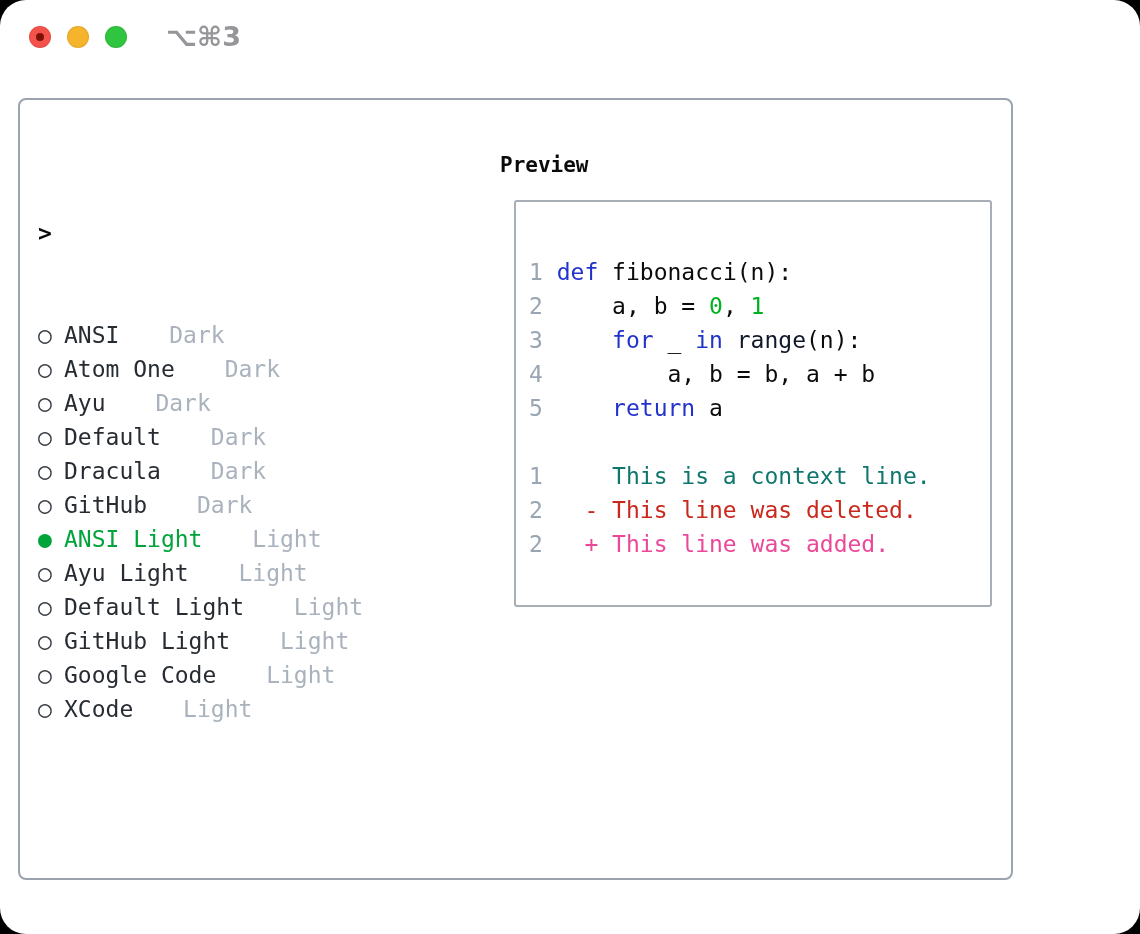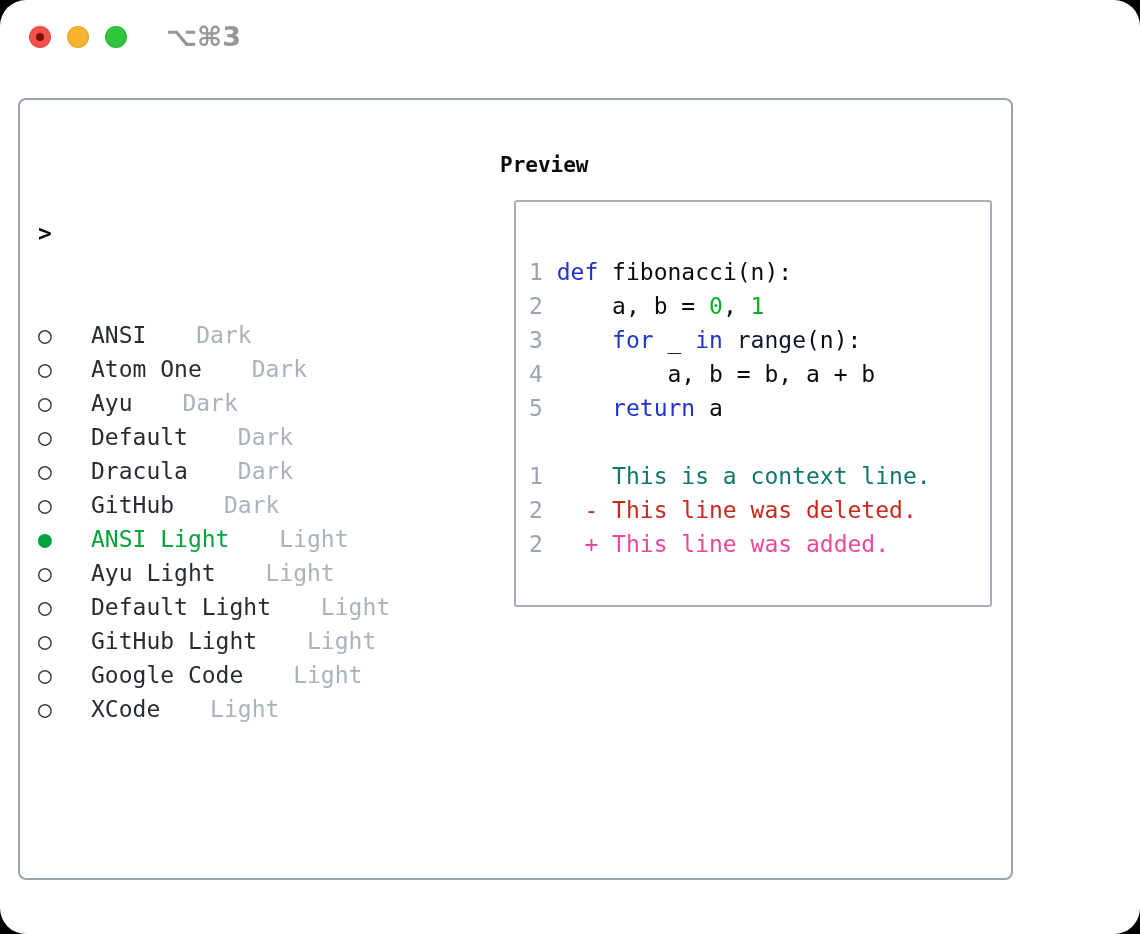--- a/index.html
+++ b/index.html
@@ -42,21 +42,21 @@
   .leftcol{
     position:absolute;left:18px;top:48px;
     font-size:23px;line-height:34px;
     white-space:pre;
   }
   .row{height:34px;display:flex;}
   .marker{display:inline-block;width:26px;color:#3c424a;flex:none;}
   .marker.sel{color:#00a43a;}
   .marker.hdr{color:#0a0a0a;font-weight:bold;}
   .hdr-label{font-weight:bold;color:#0a0a0a;}
-  .name{color:#272c33;margin-left:27px;}
+  .name{color:#272c33;}
   .name.sel{color:#00a43a;text-align:center;}
   .tag{color:#a9b2bd;margin-left:36px;}
   .apply-block{margin-top:34px;}
   
   .preview-title{
     position:absolute;left:480px;top:48px;
     font-size:21px;line-height:34px;
     font-weight:bold;color:#0a0a0a;
   }
   .preview-box{

